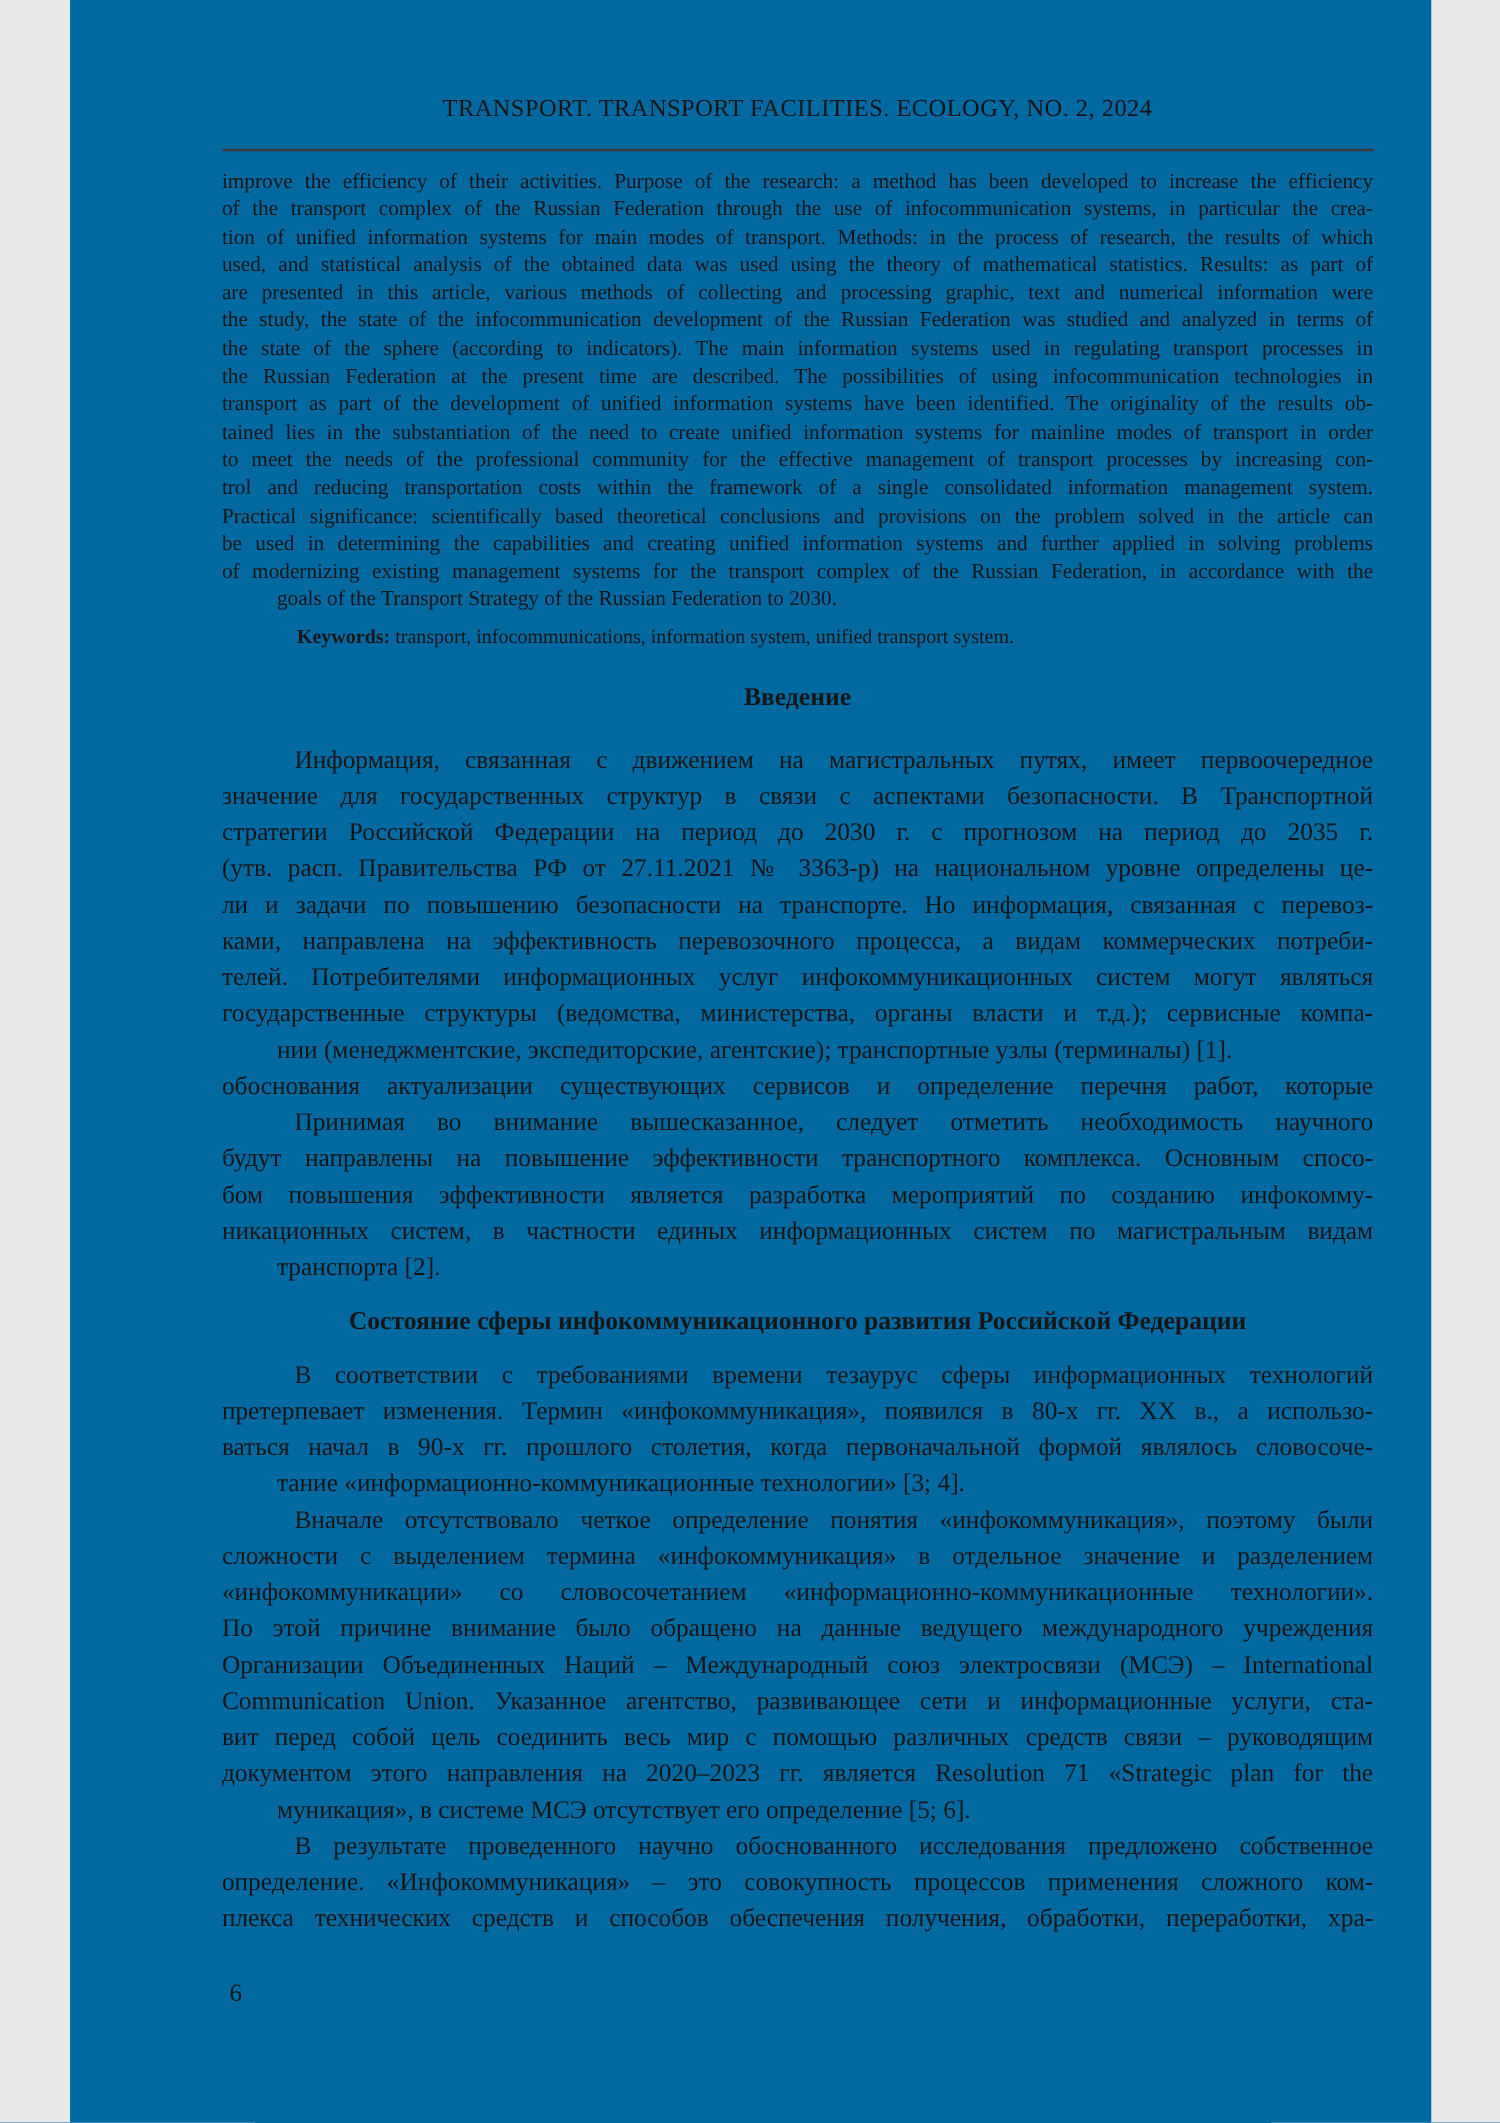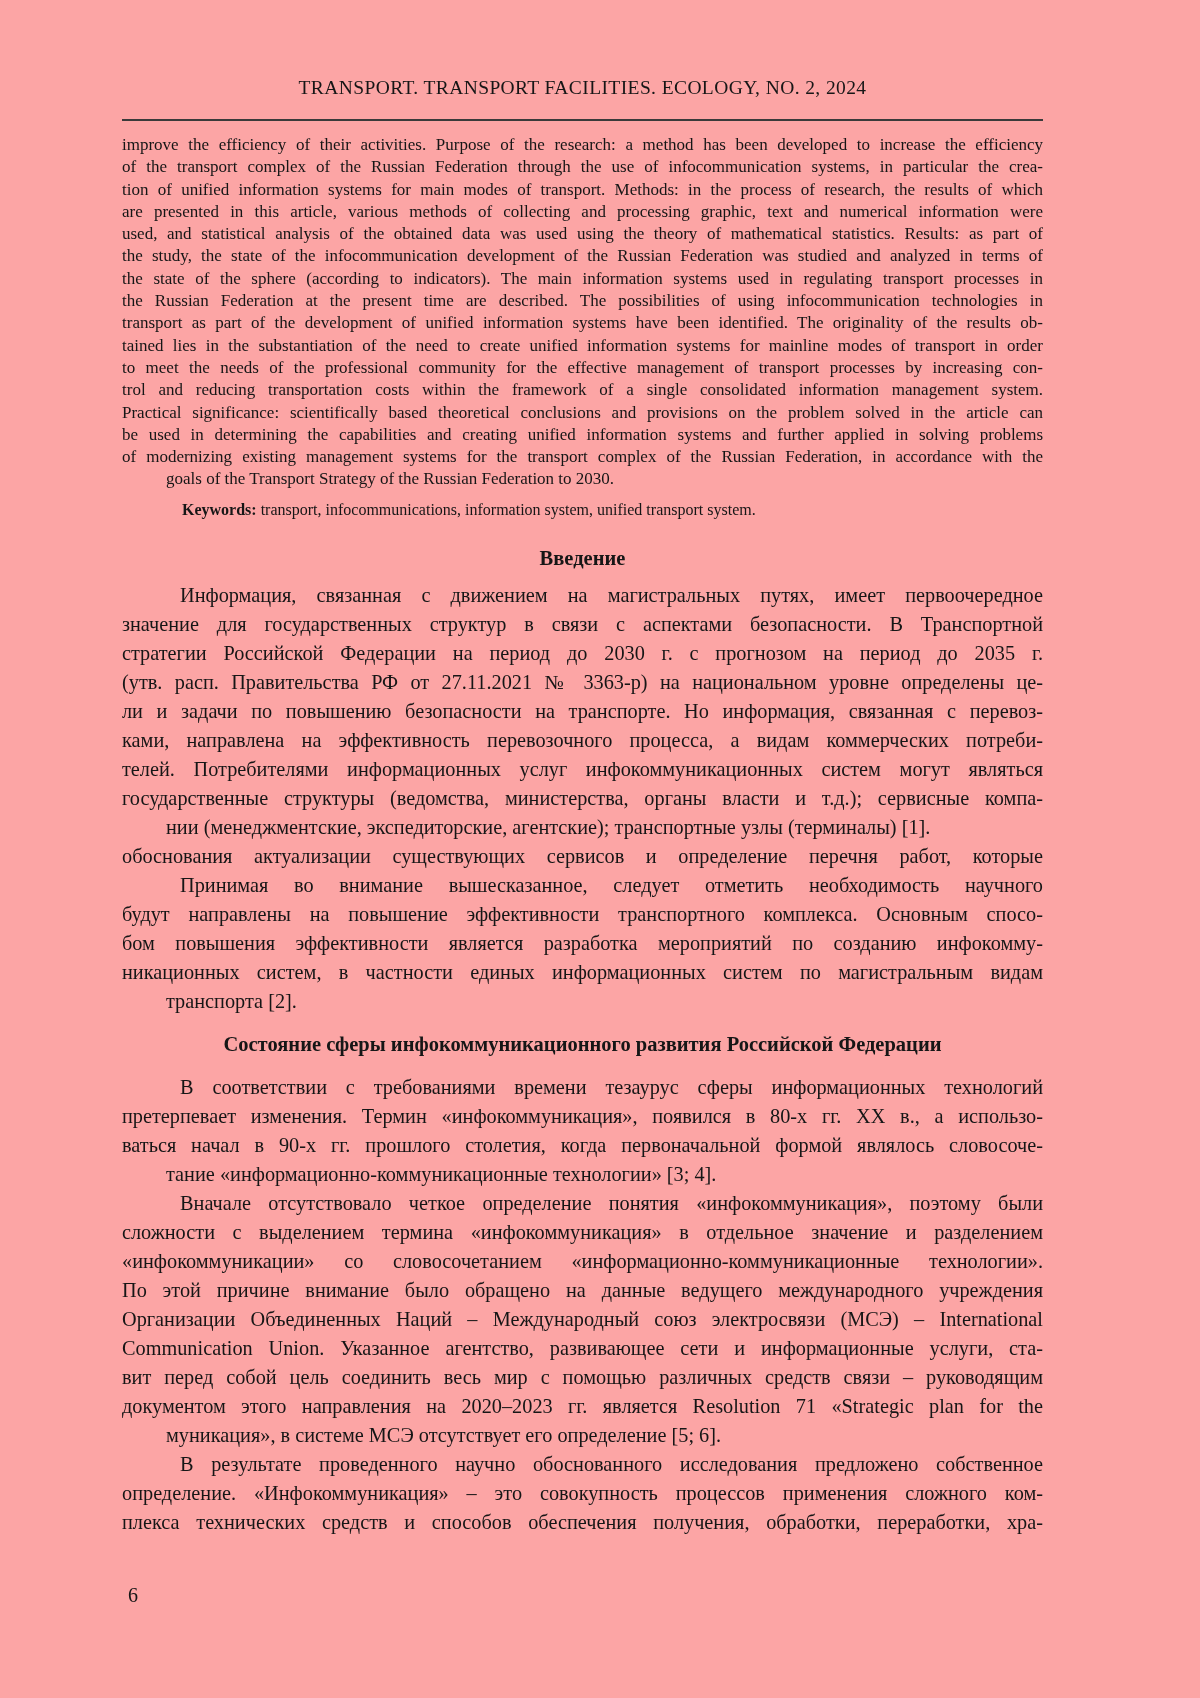--- a/index.html
+++ b/index.html
@@ -3,23 +3,23 @@
 <meta charset="utf-8">
 <style>
   html, body { margin: 0; padding: 0; }
   body {
     background: #e8e8e8;
     font-family: "Liberation Serif", "DejaVu Serif", serif;
     color: #161616;
   }
   .page {
     position: relative;
-    width: 1200px;
+    width: 1089px;
     height: 1698px;
-    background: #fca5a5;
+    background: #0369a1;
     margin: 0 auto;
     overflow: hidden;
     font-family: Liberation Serif, serif;
   }
   .content {
     position: absolute;
     left: 122px;
     top: 0;
     width: 921px;
   }
@@ -48,21 +48,21 @@
     line-height: 22.3px;
     padding-left: 60px;
   }
   .keywords-label { font-weight: bold; }
   .section-heading {
     font-weight: bold;
     text-align: center;
     font-size: 20.5px;
     line-height: 28px;
   }
-  .heading-1 { margin-top: 23px; margin-bottom: 9px; }
+  .heading-1 { margin-top: 23px; margin-bottom: 22px; }
   .heading-2 { margin-top: 14px; margin-bottom: 14px; line-height: 29px; }
   .body-para {
     font-size: 20.3px;
     line-height: 29px;
   }
   .tline {
     text-align: justify;
     text-align-last: justify;
   }
   .tline.lastline { text-align-last: left; margin-left: 44px; }
@@ -81,22 +81,22 @@
   <div class="content">
 
     <div class="journal-header">TRANSPORT. TRANSPORT FACILITIES. ECOLOGY, NO. 2, 2024</div>
 
     <div class="header-rule"></div>
 
     <div class="abstract">
         <div class="tline">improve the efficiency of their activities. Purpose of the research: a method has been developed to increase the efficiency</div>
         <div class="tline">of the transport complex of the Russian Federation through the use of infocommunication systems, in particular the crea-</div>
         <div class="tline">tion of unified information systems for main modes of transport. Methods: in the process of research, the results of which</div>
+        <div class="tline">used, and statistical analysis of the obtained data was used using the theory of mathematical statistics. Results: as part of</div>
         <div class="tline">are presented in this article, various methods of collecting and processing graphic, text and numerical information were</div>
-        <div class="tline">used, and statistical analysis of the obtained data was used using the theory of mathematical statistics. Results: as part of</div>
         <div class="tline">the study, the state of the infocommunication development of the Russian Federation was studied and analyzed in terms of</div>
         <div class="tline">the state of the sphere (according to indicators). The main information systems used in regulating transport processes in</div>
         <div class="tline">the Russian Federation at the present time are described. The possibilities of using infocommunication technologies in</div>
         <div class="tline">transport as part of the development of unified information systems have been identified. The originality of the results ob-</div>
         <div class="tline">tained lies in the substantiation of the need to create unified information systems for mainline modes of transport in order</div>
         <div class="tline">to meet the needs of the professional community for the effective management of transport processes by increasing con-</div>
         <div class="tline">trol and reducing transportation costs within the framework of a single consolidated information management system.</div>
         <div class="tline">Practical significance: scientifically based theoretical conclusions and provisions on the problem solved in the article can</div>
         <div class="tline">be used in determining the capabilities and creating unified information systems and further applied in solving problems</div>
         <div class="tline">of modernizing existing management systems for the transport complex of the Russian Federation, in accordance with the</div>

